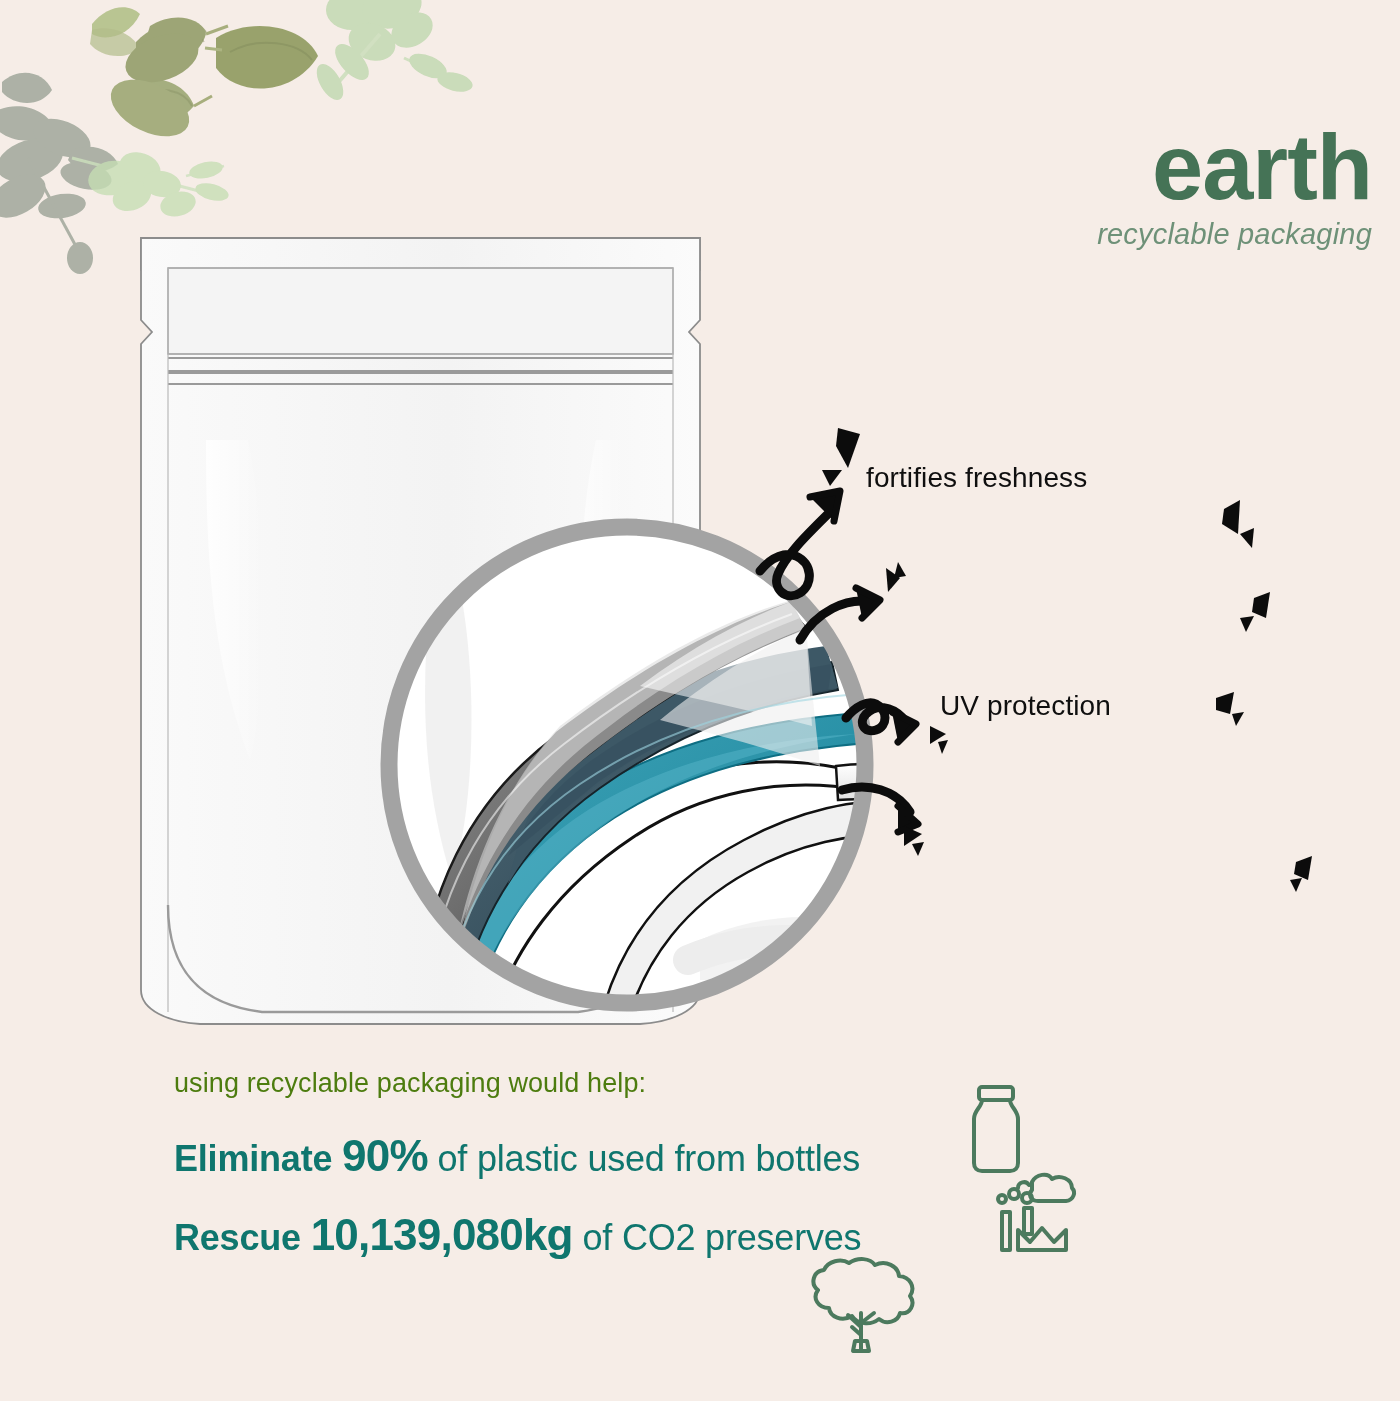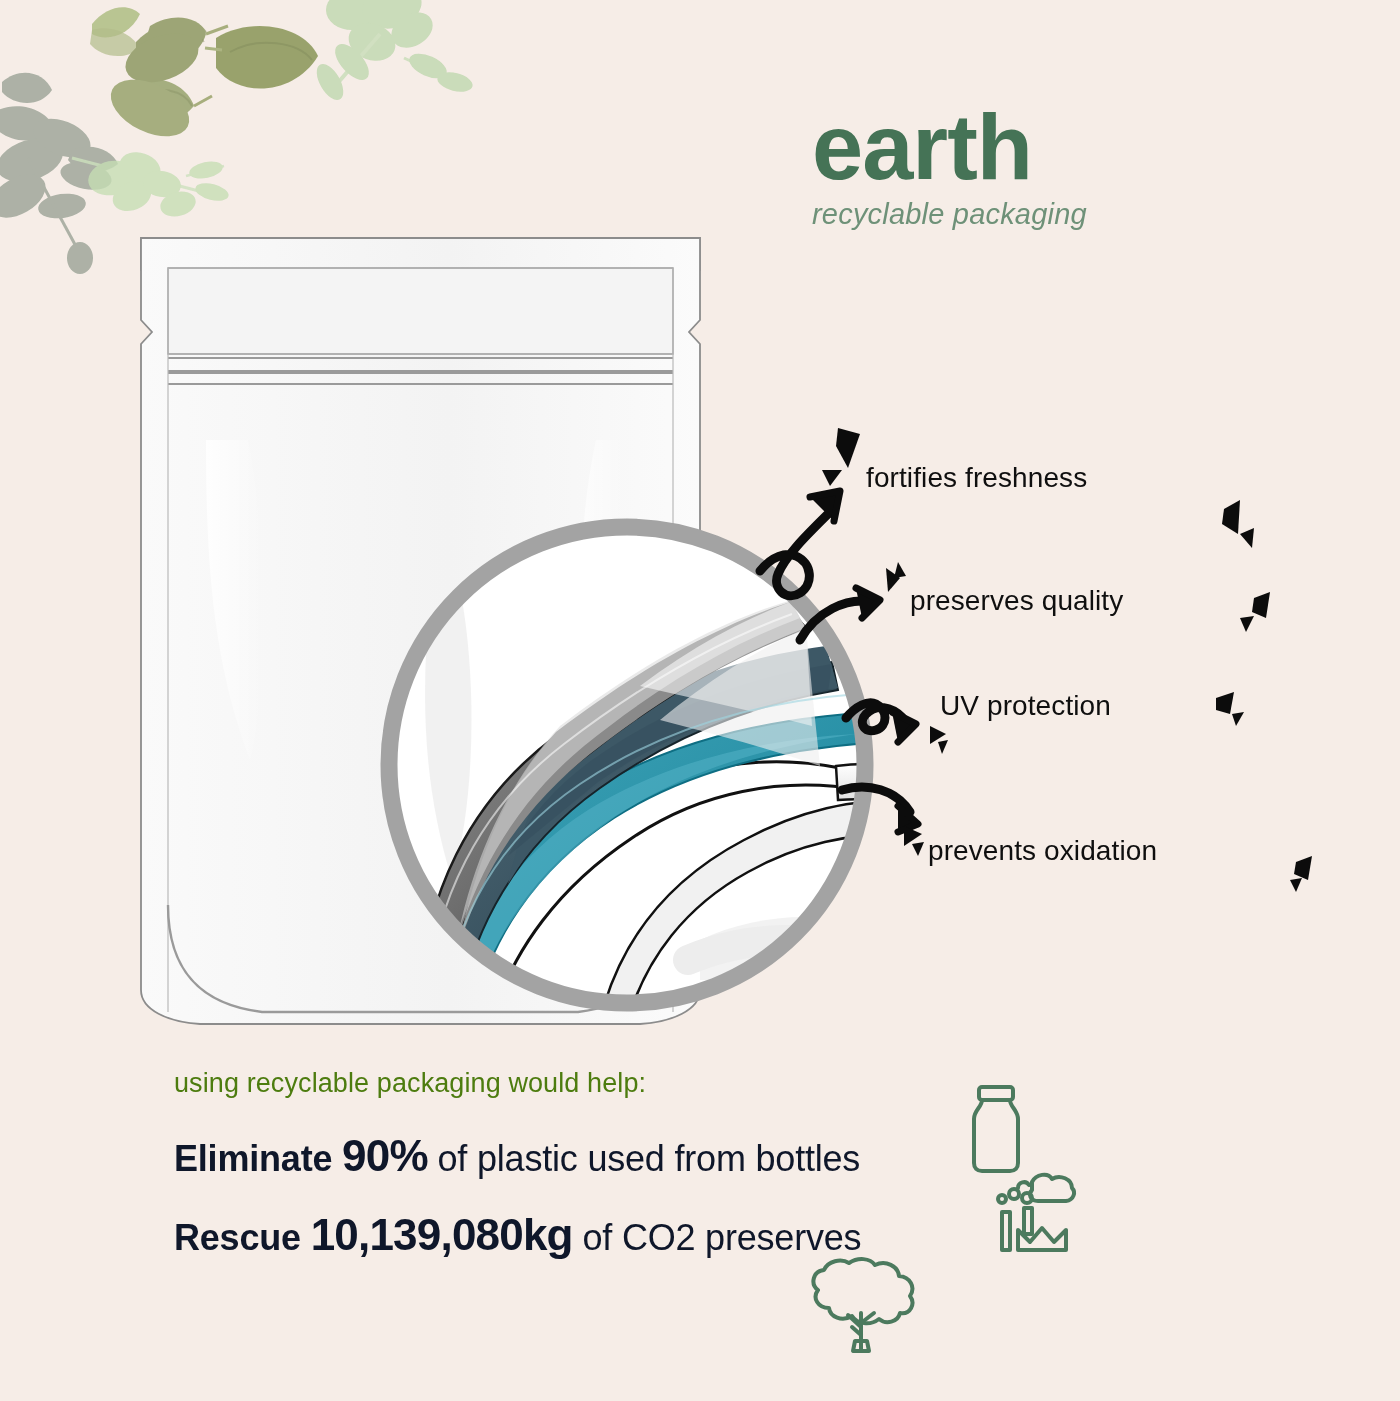--- a/index.html
+++ b/index.html
@@ -9,21 +9,21 @@
     font-family:"Liberation Sans", sans-serif;
     overflow:hidden;
     position:relative;
   }
   .stage{position:absolute;inset:0;}
 
   
   .leaves{position:absolute;left:0;top:0;width:620px;height:300px;pointer-events:none;}
 
   
-  .headline{position:absolute;left:812px;top:104px;width:560px;}
+  .headline{position:absolute;left:812px;top:124px;width:560px;text-align:right;}
   .headline .l1{
     font-size:92px;font-weight:700;line-height:0.94;
     color:#457356;letter-spacing:-1px;
   }
   .headline .l2{
     font-size:102px;font-weight:400;line-height:0.98;
     color:#457356;letter-spacing:-1.5px;margin-top:-4px;
   }
   .headline .sub{
     font-size:29px;font-weight:400;color:#6E9178;
@@ -46,21 +46,21 @@
   #feat-2{left:940px;top:690px;}
   #feat-3{left:928px;top:835px;}
 
   
   .lead{
     position:absolute;left:174px;top:1068px;
     font-size:27px;color:#4d7c0f;font-weight:400;letter-spacing:0.1px;
   }
   .stat{
     position:absolute;left:174px;
-    font-size:36px;color:#0f172a;white-space:nowrap;
+    font-size:36px;color:#0f766e;white-space:nowrap;
     letter-spacing:-0.2px;
   }
   .stat .b{font-weight:700;}
   .stat .big{font-weight:700;font-size:44px;letter-spacing:-0.8px;}
   .stat .n{font-weight:400;}
   #stat-0{top:1131px;}
   #stat-1{top:1210px;}
   #stat-2{top:1289px;}
 
   .icon-wrap{position:absolute;}
@@ -297,23 +297,21 @@
       <path d="M1290 880 L1302 878 L1296 892 Z"></path>
     </g>
   </svg>
 
   <div class="headline">
     <div class="l1">earth</div>
     <div class="sub">recyclable packaging</div>
   </div>
 
   <div class="feature" id="feat-0">fortifies freshness</div>
-  <div class="feature" id="feat-1">preserves quality</div>
   <div class="feature" id="feat-2">UV protection</div>
-  <div class="feature" id="feat-3">prevents oxidation</div>
 
   <div class="lead">using recyclable packaging would help:</div>
 
   <div class="stat" id="stat-0">
     <span class="b">Eliminate</span>
     <span class="big">90%</span>
     <span class="n">of plastic used from bottles</span>
   </div>
   <div class="stat" id="stat-1">
     <span class="b">Rescue</span>

